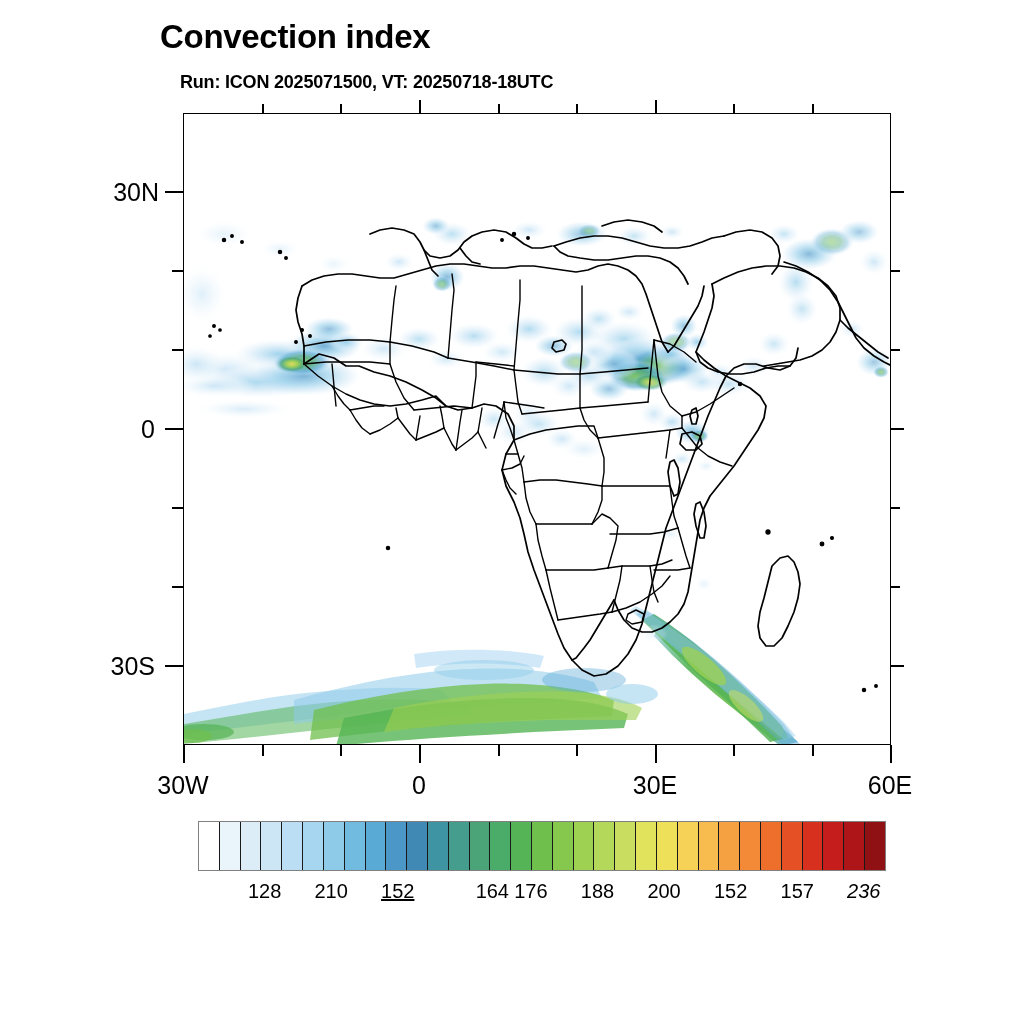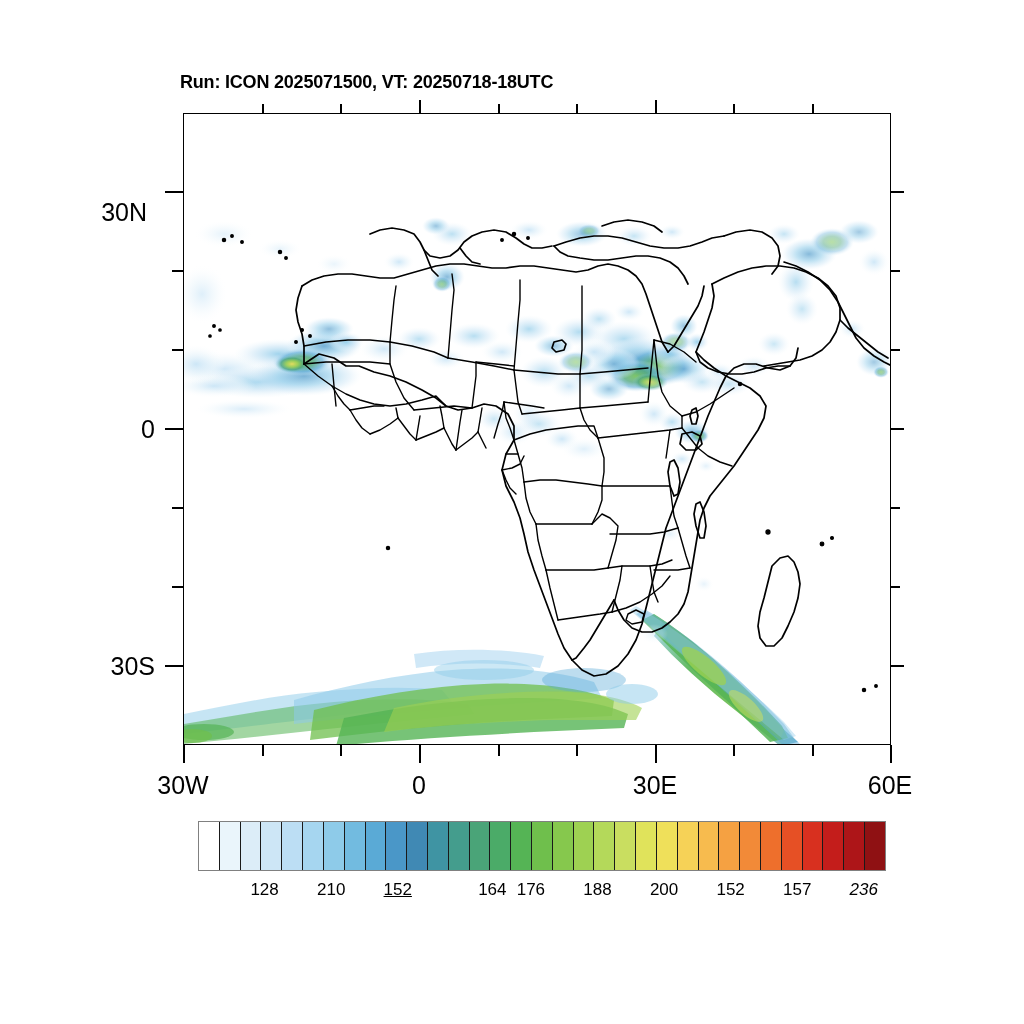--- a/index.html
+++ b/index.html
@@ -102,31 +102,32 @@
   #colorbar .cbcell:last-child { border-right: none; }
   #cb-labels {
     position: absolute;
     left: 198px;
     top: 880px;
     width: 686px;
     height: 34px;
   }
   .cb-label {
     position: absolute;
-    font-size: 17px;
+    font-size: 20px;
     color: #000000;
     transform: translateX(-50%);
     white-space: nowrap;
   }
 </style>
 </head>
 <body>
 
 <div id="page">
 
+  <div id="title">Convection index</div>
   <div id="subtitle">Run: ICON 2025071500,  VT: 20250718-18UTC</div>
 
   <div id="map-frame">
     <svg id="map-svg" width="708" height="632" viewBox="0 0 708 632" xmlns="http://www.w3.org/2000/svg">
       <defs>
 
         <radialGradient id="gBlue" cx="50%" cy="50%" r="50%">
           <stop offset="0%" stop-color="#4a97c8" stop-opacity="0.95"></stop>
           <stop offset="45%" stop-color="#8ecbe9" stop-opacity="0.8"></stop>
           <stop offset="78%" stop-color="#cde6f6" stop-opacity="0.55"></stop>
@@ -508,21 +509,21 @@
 
     <div class="tick-h" style="left:891px; top:191px; width:13px;"></div>
     <div class="tick-h" style="left:891px; top:270px; width:9px;"></div>
     <div class="tick-h" style="left:891px; top:349px; width:9px;"></div>
     <div class="tick-h" style="left:891px; top:428px; width:13px;"></div>
     <div class="tick-h" style="left:891px; top:507px; width:9px;"></div>
     <div class="tick-h" style="left:891px; top:586px; width:9px;"></div>
     <div class="tick-h" style="left:891px; top:665px; width:13px;"></div>
   </div>
 
-  <div class="axis-label ylab" style="left:52px; top:178px; width:95px;margin-top:20px;">30N</div>
+  <div class="axis-label ylab" style="left:64px; top:178px; width:95px;">30N</div>
   <div class="axis-label ylab" style="left:60px; top:415px; width:95px;">0</div>
   <div class="axis-label ylab" style="left:60px; top:652px; width:95px;">30S</div>
 
   <div class="axis-label xlab" style="left:123px; top:771px; width:120px;">30W</div>
   <div class="axis-label xlab" style="left:359px; top:771px; width:120px;">0</div>
   <div class="axis-label xlab" style="left:595px; top:771px; width:120px;">30E</div>
   <div class="axis-label xlab" style="left:830px; top:771px; width:120px;">60E</div>
 
   <div id="colorbar">
       <div class="cbcell" style="background: rgb(255, 255, 255);"></div>

